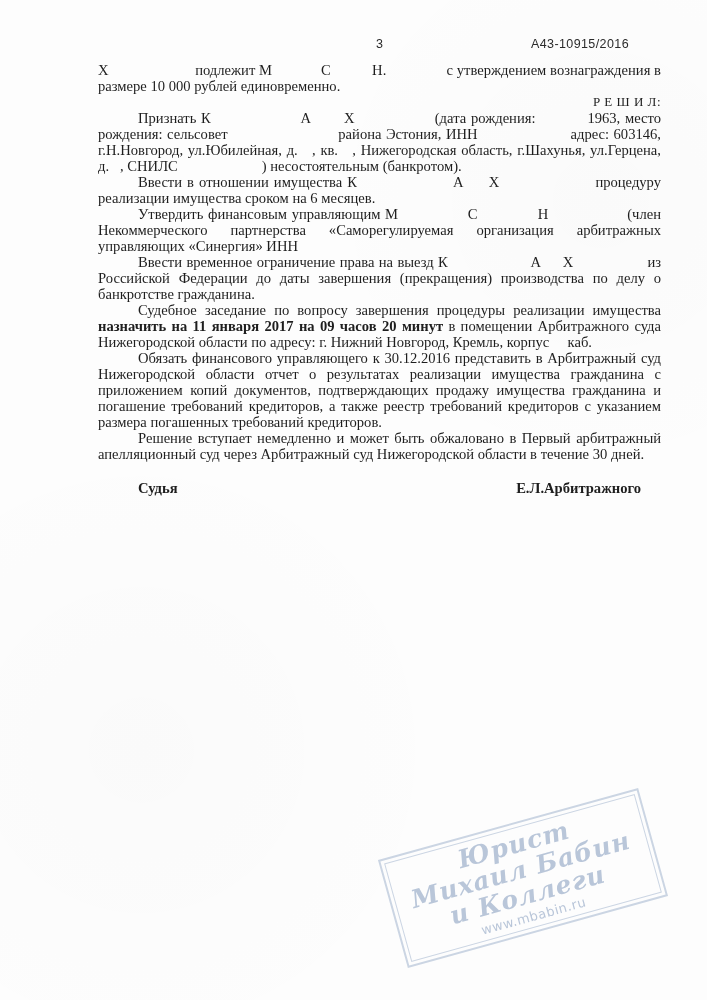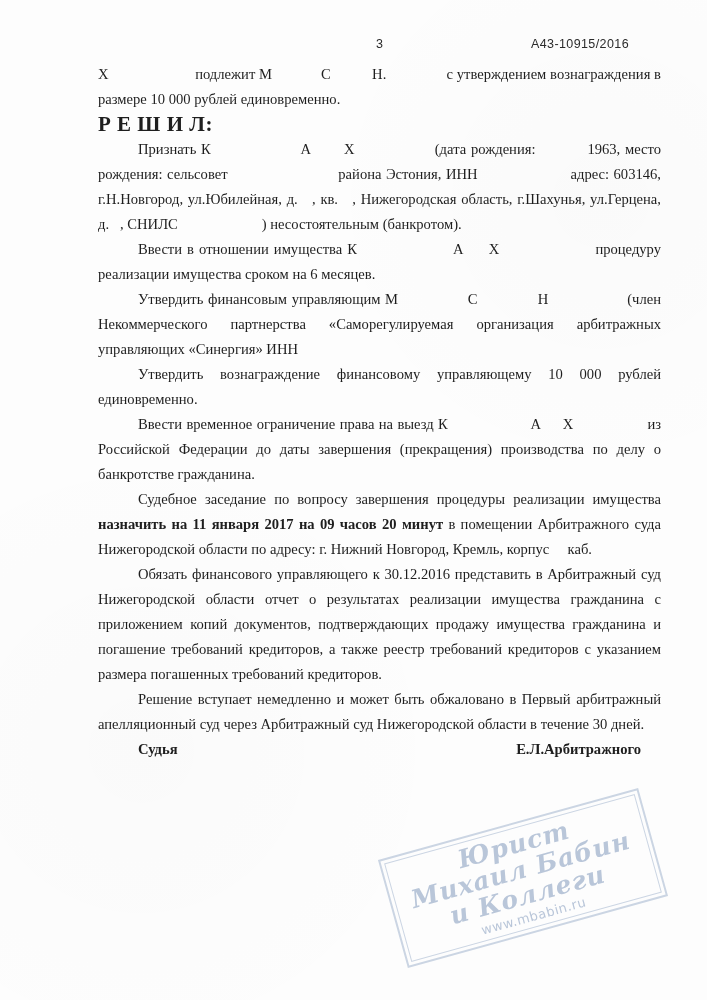--- a/index.html
+++ b/index.html
@@ -21,43 +21,43 @@
     font-family: "Liberation Sans", sans-serif;
     font-size: 12.5px;
     color: #2b2b2b;
   }
   .page-num { position: absolute; left: 50%; transform: translateX(-50%); }
   .case-num { position: absolute; right: 32px; letter-spacing: 0.4px; }
   .doc {
     position: absolute;
     top: 62px; left: 98px; width: 563px;
     font-size: 14.6px;
-    line-height: 25px;
+    line-height: 16px;
     text-align: justify;
   }
   .para { margin: 0; text-indent: 40px; }
   .para.first { text-indent: 0; }
   .heading {
     margin: 0;
-    text-align: left;
-    font-weight: bold;
-    font-size: 21px;
+    text-align: right;
+    font-weight: normal;
+    font-size: 13px;
     letter-spacing: 0.5px;
     text-indent: 0;
   }
   .hl {
     font-weight: bold;
     text-decoration-thickness: 1.5px;
     text-underline-offset: 2px;
   }
   .signature {
     display: flex;
     justify-content: space-between;
     font-weight: bold;
-    margin-top: 0;
+    margin-top: 18px;
     padding-left: 40px;
     padding-right: 20px;
   }
   .stamp {
     position: absolute;
     left: 388px; top: 822px;
     width: 270px; height: 112px;
     transform: rotate(-15.5deg);
     color: #b9c6d9;
   }
@@ -95,21 +95,20 @@
   </div>
 
   <div class="doc">
     <p class="para first">Х&nbsp;&nbsp;&nbsp;&nbsp;&nbsp;&nbsp;&nbsp;&nbsp;&nbsp;&nbsp;&nbsp;&nbsp;&nbsp;&nbsp;&nbsp;&nbsp;&nbsp;&nbsp;&nbsp;&nbsp;&nbsp;&nbsp; подлежит М&nbsp;&nbsp;&nbsp;&nbsp;&nbsp;&nbsp;&nbsp;&nbsp;&nbsp;&nbsp;&nbsp;&nbsp; С&nbsp;&nbsp;&nbsp;&nbsp;&nbsp;&nbsp;&nbsp;&nbsp;&nbsp;&nbsp; Н.&nbsp;&nbsp;&nbsp;&nbsp;&nbsp;&nbsp;&nbsp;&nbsp;&nbsp;&nbsp;&nbsp;&nbsp;&nbsp;&nbsp;&nbsp; с утверждением вознаграждения в размере 10 000 рублей единовременно.</p>
 
     <p class="heading">Р Е Ш И Л:</p>
 
     <p class="para">Признать К&nbsp;&nbsp;&nbsp;&nbsp;&nbsp;&nbsp;&nbsp;&nbsp;&nbsp;&nbsp;&nbsp;&nbsp;&nbsp;&nbsp;&nbsp;&nbsp;&nbsp;&nbsp; А&nbsp;&nbsp;&nbsp;&nbsp;&nbsp;&nbsp; Х&nbsp;&nbsp;&nbsp;&nbsp;&nbsp;&nbsp;&nbsp;&nbsp;&nbsp;&nbsp;&nbsp;&nbsp;&nbsp;&nbsp;&nbsp;&nbsp; (дата рождения:&nbsp;&nbsp;&nbsp;&nbsp;&nbsp;&nbsp;&nbsp;&nbsp;&nbsp;&nbsp; 1963, место рождения: сельсовет&nbsp;&nbsp;&nbsp;&nbsp;&nbsp;&nbsp;&nbsp;&nbsp;&nbsp;&nbsp;&nbsp;&nbsp;&nbsp;&nbsp;&nbsp;&nbsp;&nbsp;&nbsp;&nbsp;&nbsp;&nbsp;&nbsp;&nbsp;&nbsp; района Эстония, ИНН&nbsp;&nbsp;&nbsp;&nbsp;&nbsp;&nbsp;&nbsp;&nbsp;&nbsp;&nbsp;&nbsp;&nbsp;&nbsp;&nbsp;&nbsp;&nbsp;&nbsp;&nbsp;&nbsp;&nbsp; адрес: 603146, г.Н.Новгород, ул.Юбилейная, д.&nbsp;&nbsp; , кв.&nbsp;&nbsp; , Нижегородская область, г.Шахунья, ул.Герцена, д.&nbsp;&nbsp; , СНИЛС&nbsp;&nbsp;&nbsp;&nbsp;&nbsp;&nbsp;&nbsp;&nbsp;&nbsp;&nbsp;&nbsp;&nbsp;&nbsp;&nbsp;&nbsp;&nbsp;&nbsp;&nbsp;&nbsp;&nbsp;&nbsp;&nbsp; ) несостоятельным (банкротом).</p>
     <p class="para">Ввести в отношении имущества К&nbsp;&nbsp;&nbsp;&nbsp;&nbsp;&nbsp;&nbsp;&nbsp;&nbsp;&nbsp;&nbsp;&nbsp;&nbsp;&nbsp;&nbsp;&nbsp;&nbsp;&nbsp; А&nbsp;&nbsp;&nbsp;&nbsp; Х&nbsp;&nbsp;&nbsp;&nbsp;&nbsp;&nbsp;&nbsp;&nbsp;&nbsp;&nbsp;&nbsp;&nbsp;&nbsp;&nbsp;&nbsp;&nbsp;&nbsp;&nbsp; процедуру реализации имущества сроком на 6 месяцев.</p>
     <p class="para">Утвердить финансовым управляющим М&nbsp;&nbsp;&nbsp;&nbsp;&nbsp;&nbsp;&nbsp;&nbsp;&nbsp;&nbsp;&nbsp;&nbsp;&nbsp;&nbsp; С&nbsp;&nbsp;&nbsp;&nbsp;&nbsp;&nbsp;&nbsp;&nbsp;&nbsp;&nbsp;&nbsp;&nbsp; Н&nbsp;&nbsp;&nbsp;&nbsp;&nbsp;&nbsp;&nbsp;&nbsp;&nbsp;&nbsp;&nbsp;&nbsp;&nbsp;&nbsp;&nbsp;&nbsp; (член Некоммерческого партнерства «Саморегулируемая организация арбитражных управляющих «Синергия» ИНН</p>
-    <p class="para">Утвердить вознаграждение финансовому управляющему 10 000 рублей единовременно.</p>
     <p class="para">Ввести временное ограничение права на выезд К&nbsp;&nbsp;&nbsp;&nbsp;&nbsp;&nbsp;&nbsp;&nbsp;&nbsp;&nbsp;&nbsp;&nbsp;&nbsp;&nbsp;&nbsp;&nbsp;&nbsp;&nbsp; А&nbsp;&nbsp;&nbsp;&nbsp; Х&nbsp;&nbsp;&nbsp;&nbsp;&nbsp;&nbsp;&nbsp;&nbsp;&nbsp;&nbsp;&nbsp;&nbsp;&nbsp;&nbsp;&nbsp;&nbsp; из Российской Федерации до даты завершения (прекращения) производства по делу о банкротстве гражданина.</p>
 
     <p class="para"><span>Судебное заседание по вопросу завершения процедуры реализации имущества </span><span class="hl">назначить на 11 января 2017 на 09 часов 20 минут</span><span> в помещении Арбитражного суда Нижегородской области по адресу: г. Нижний Новгород, Кремль, корпус&nbsp;&nbsp;&nbsp;&nbsp; каб.</span></p>
 
     <p class="para">Обязать финансового управляющего к 30.12.2016 представить в Арбитражный суд Нижегородской области отчет о результатах реализации имущества гражданина с приложением копий документов, подтверждающих продажу имущества гражданина и погашение требований кредиторов, а также реестр требований кредиторов с указанием размера погашенных требований кредиторов.</p>
     <p class="para">Решение вступает немедленно и может быть обжаловано в Первый арбитражный апелляционный суд через Арбитражный суд Нижегородской области в течение 30 дней.</p>
 
     <div class="signature">
       <span>Судья</span>
       <span>Е.Л.Арбитражного</span>

